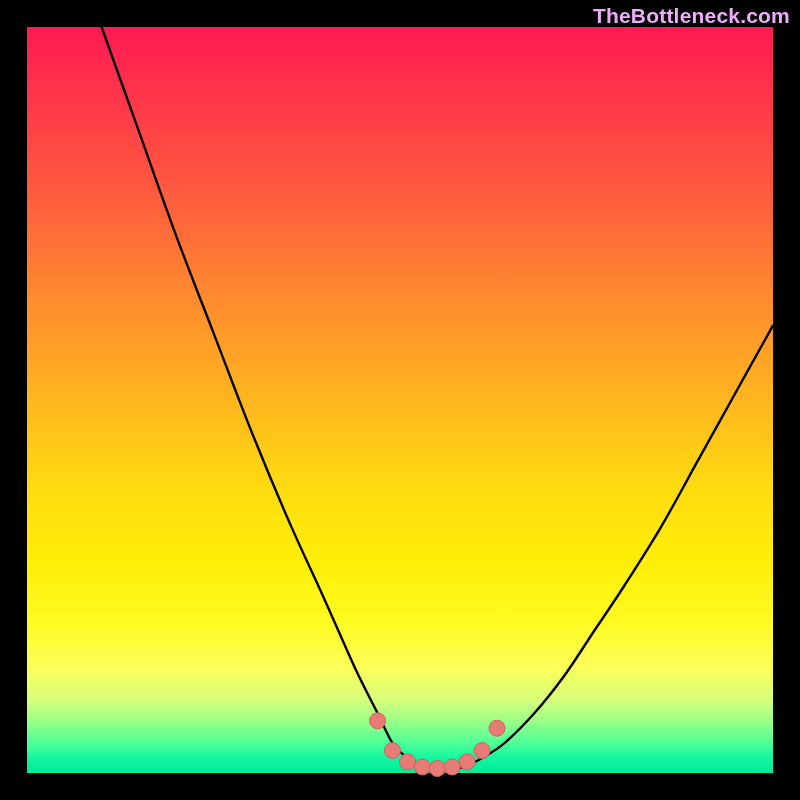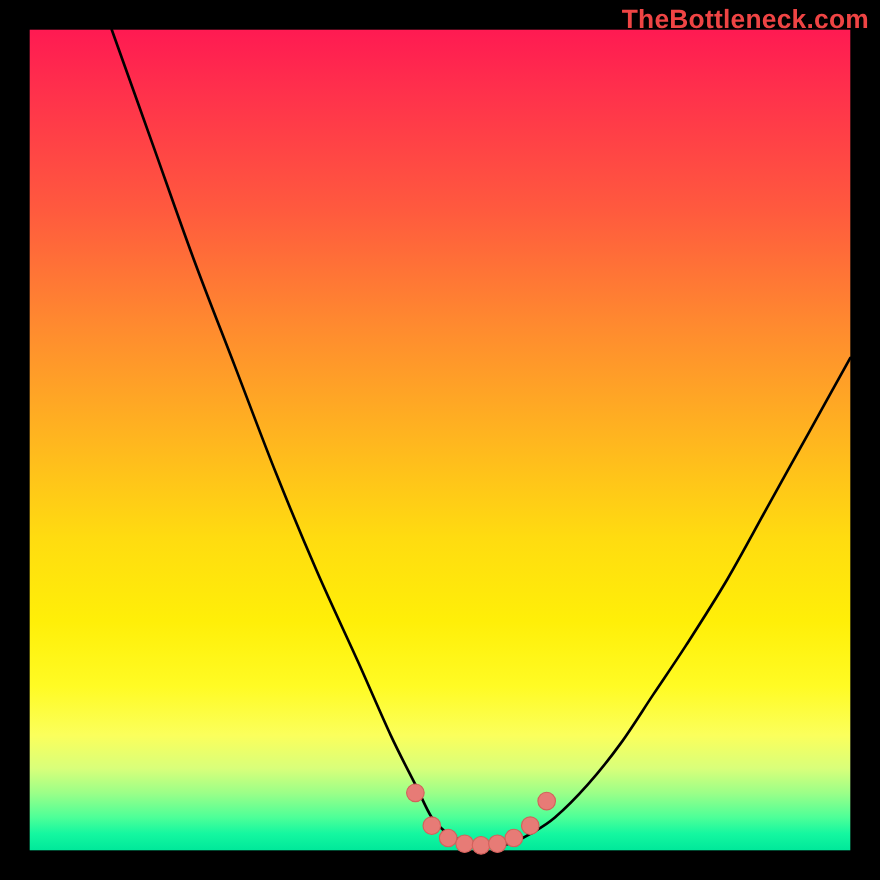--- a/index.html
+++ b/index.html
@@ -40,22 +40,22 @@
       #9cff88 93%,
       #4dff98 96%,
       #14f7a0 98%,
       #00e89a 100%
     );
   }
   .watermark {
     position: absolute;
     top: 4px;
     right: 10px;
-    color: #ef4444;
-    font-size: 24px;
+    color: #f0abfc;
+    font-size: 21px;
     font-weight: 600;
     letter-spacing: 0.2px;
     user-select: none;
   }
   svg.curve {
     position: absolute;
     left: 27px;
     top: 27px;
     width: 746px;
     height: 746px;

